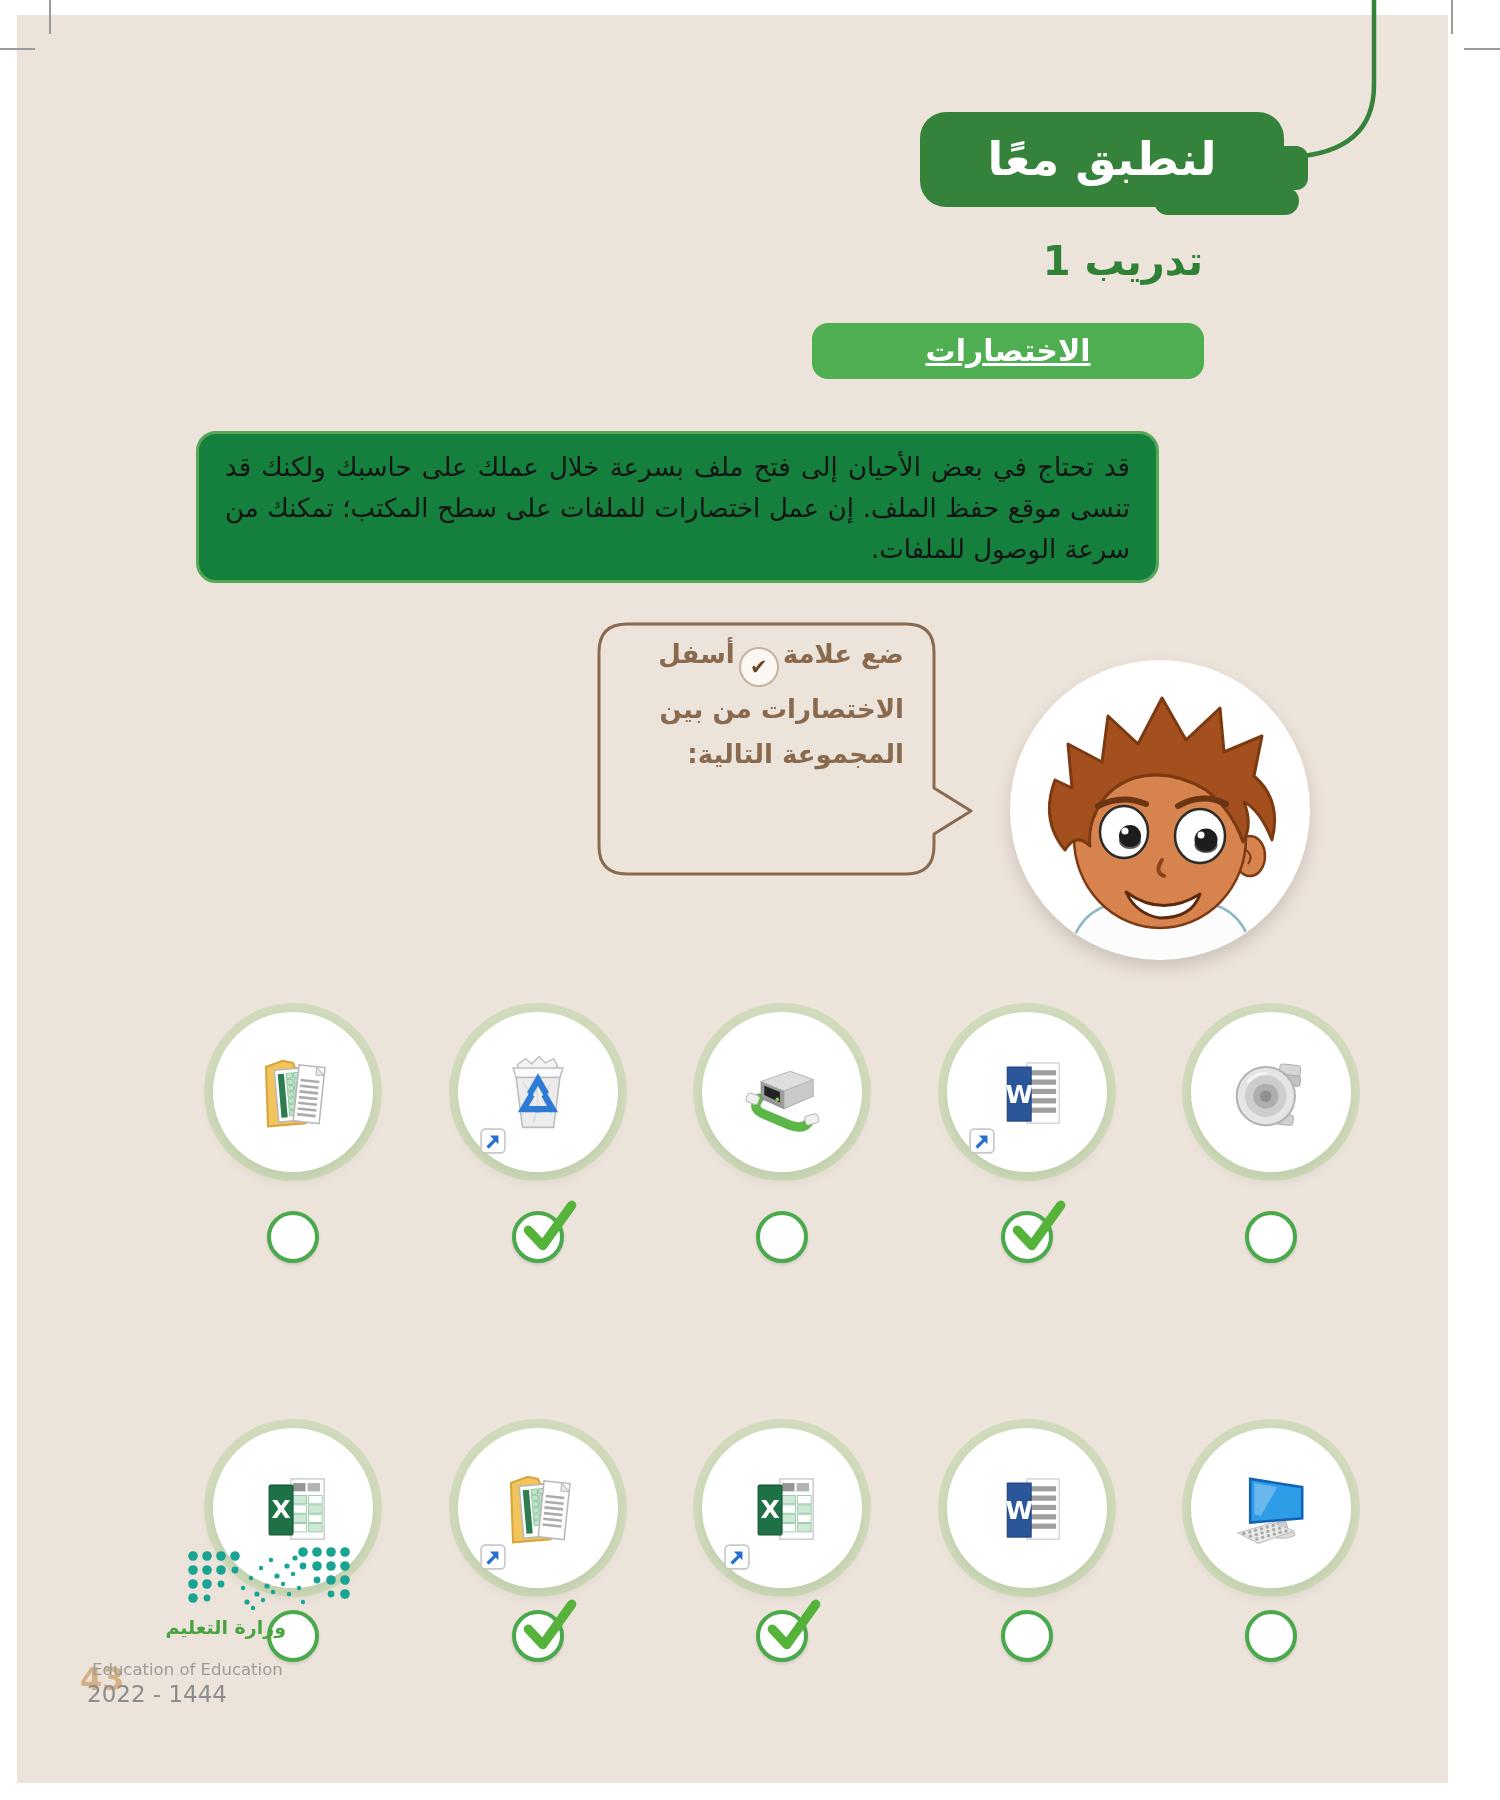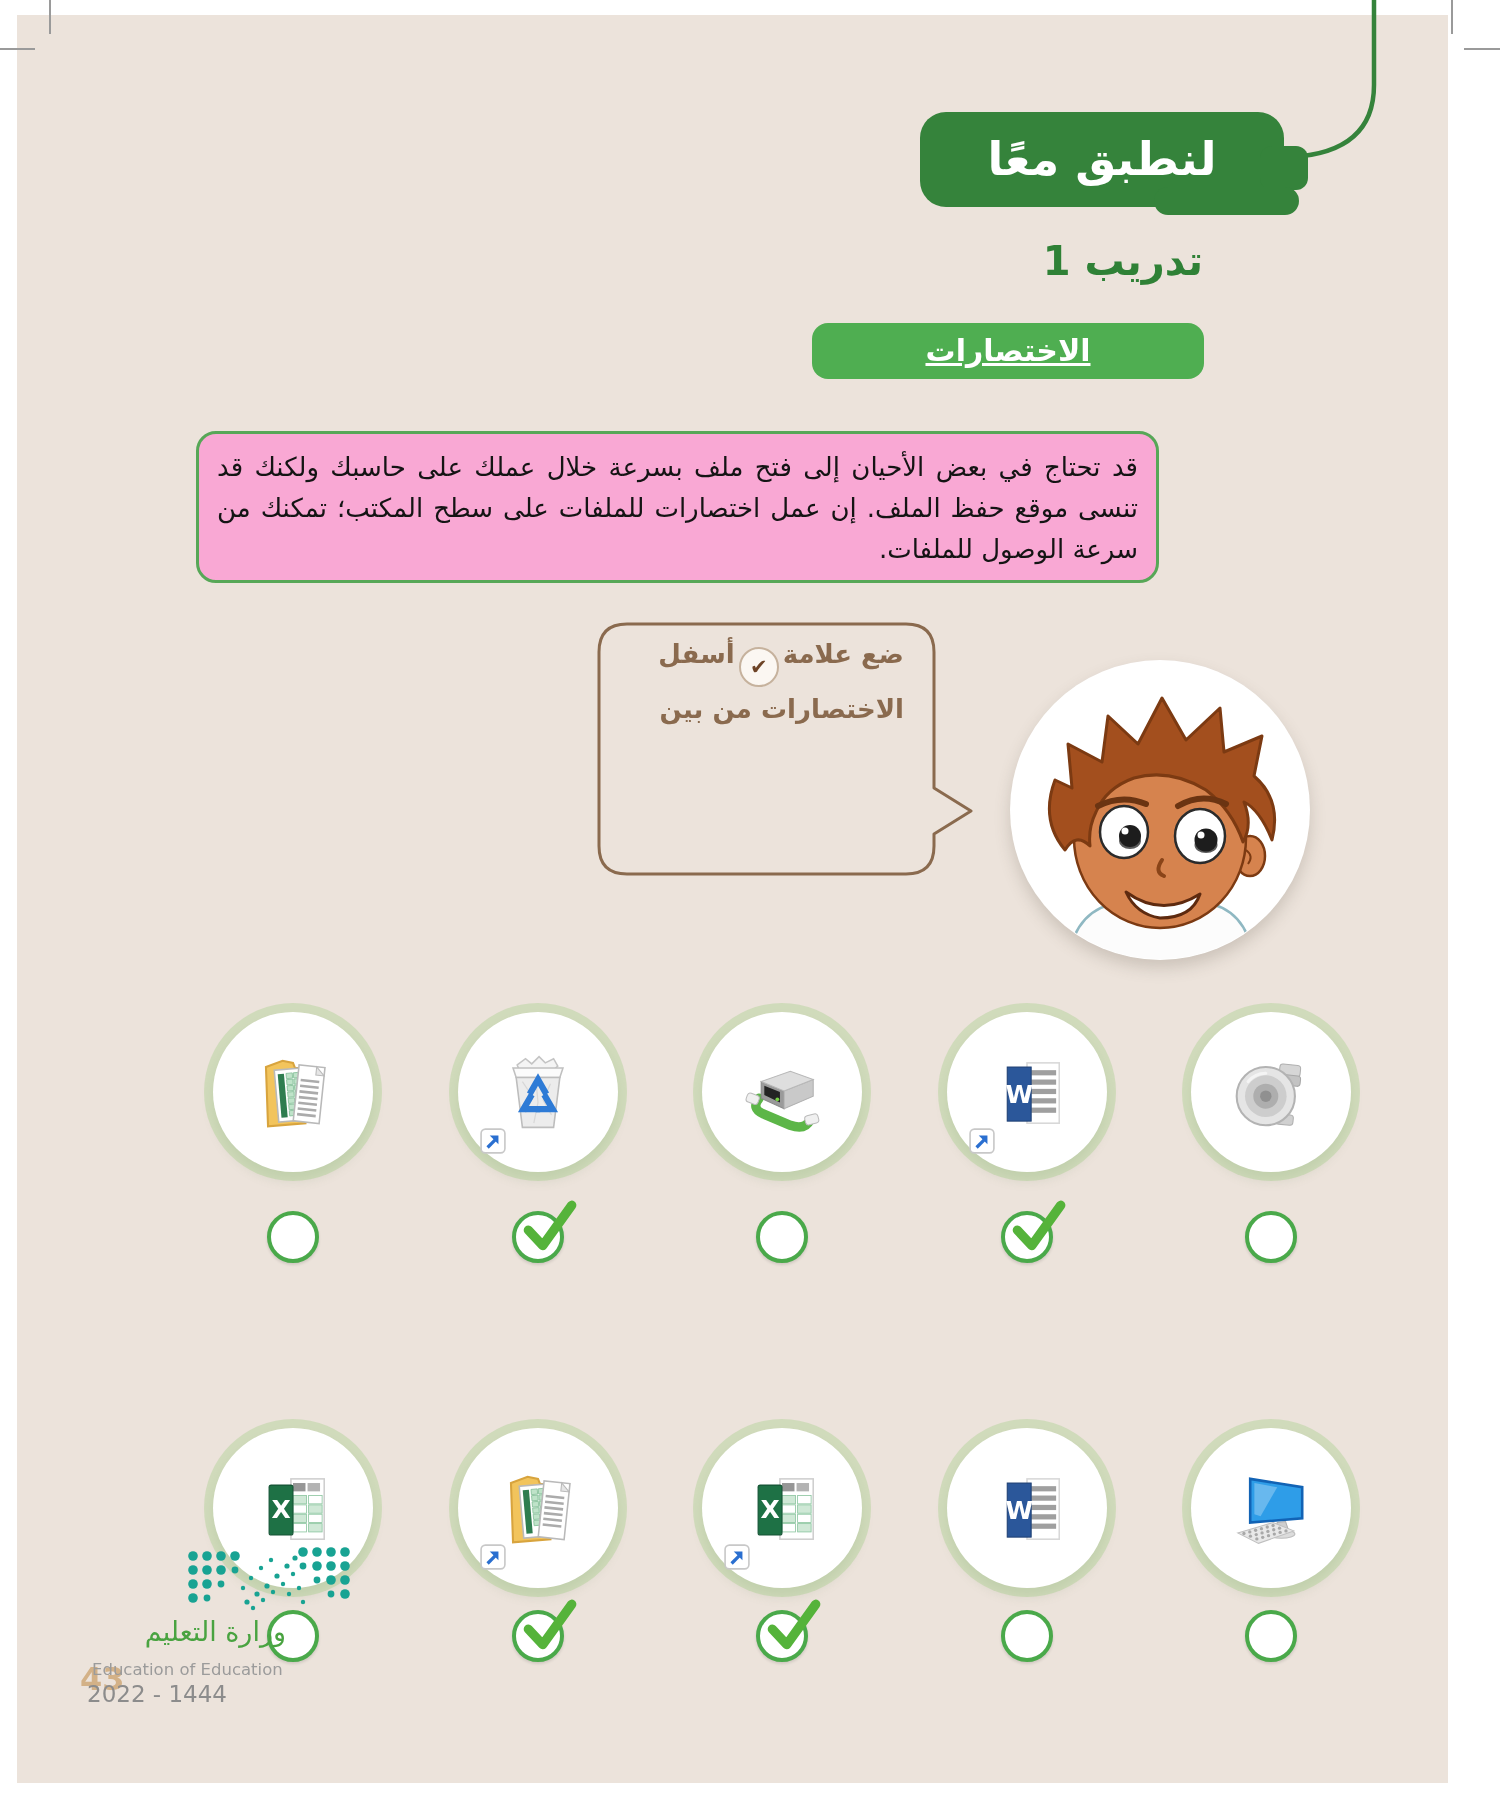--- a/index.html
+++ b/index.html
@@ -22,22 +22,22 @@
          background:#35833b;border-radius:14px;}
   .badge span{position:relative;display:block;line-height:95px;color:#fff;font-size:46px;
          font-weight:700;z-index:1;}
 
   .exercise{position:absolute;left:900px;top:238px;width:303px;direction:ltr;text-align:right;
          color:#2f8136;font-size:40px;font-weight:700;}
 
   .pill{position:absolute;left:812px;top:323px;width:392px;height:56px;background:#4fae51;
         border-radius:16px;text-align:center;color:#fff;font-size:30px;font-weight:700;line-height:56px;text-decoration:underline;}
 
-  .introbox{position:absolute;left:196px;top:431px;width:963px;height:152px;background:#f9a8d4;
-        border:3px solid #57a757;border-radius:20px;box-sizing:border-box;padding:13px 18px;overflow:hidden;}
+  .introbox{position:absolute;left:196px;top:431px;width:963px;height:152px;background:#15803d;
+        border:3px solid #57a757;border-radius:20px;box-sizing:border-box;padding:13px 26px;overflow:hidden;}
   .introbox p{margin:0;direction:rtl;text-align:justify;font-size:26px;line-height:1.58;color:#141414;font-weight:500;}
 
   .bubble-outline{position:absolute;left:585px;top:612px;width:400px;height:290px;}
   .bubble-text{position:absolute;left:600px;top:632px;width:318px;direction:rtl;text-align:right;
         padding-right:14px;color:#8a6a4e;font-size:26px;font-weight:600;line-height:1.72;box-sizing:border-box;}
   .inline-check{display:inline-flex;width:36px;height:36px;border:2px solid #c6b29d;border-radius:50%;
         align-items:center;justify-content:center;color:#6d4326;font-weight:700;font-size:21px;
         vertical-align:-11px;background:#fbf7f2;margin:0 4px;}
 
   .avatar{position:absolute;left:1010px;top:660px;width:300px;height:300px;border-radius:50%;
@@ -49,21 +49,21 @@
   .opt svg.icon{width:104px;height:104px;}
   .sc-badge{position:absolute;left:22px;bottom:18px;width:26px;height:26px;}
 
   .cb{position:absolute;width:52px;height:52px;border-radius:50%;background:#fff;border:4px solid #4aa94a;
         box-sizing:border-box;box-shadow:0 2px 3px rgba(0,0,0,.12);}
   .cb .tick{position:absolute;left:2px;top:-18px;width:62px;height:62px;display:none;}
   .cb.checked .tick{display:block;}
 
   .logo-dots{position:absolute;left:183px;top:1546px;width:172px;height:72px;}
   .min-ar{position:absolute;left:90px;top:1616px;width:196px;direction:rtl;
-        color:#49a340;font-size:27px;font-weight:400;z-index:3;}
+        color:#49a340;font-size:19px;font-weight:700;z-index:3;}
   .min-en{position:absolute;left:92px;top:1660px;color:#9b9b9b;font-size:16.5px;z-index:3;}
   .min-year{position:absolute;left:87px;top:1681px;color:#8c8c8c;font-size:23px;z-index:3;}
   .pagenum{position:absolute;left:80px;top:1660px;color:#d3b187;font-size:32px;font-weight:700;z-index:2;}
 </style>
 </head>
 <body>
 
 <div class="sheet">
   <div class="page-bg"></div>
 
@@ -91,20 +91,21 @@
   <svg class="bubble-outline" viewBox="0 0 400 290">
     <path d="M 42 12 H 321 Q 349 12 349 40 V 176 L 386 199 L 349 222 V 234 Q 349 262 321 262 H 42 Q 14 262 14 234 V 40 Q 14 12 42 12 Z" fill="none" stroke="#8a6a4e" stroke-width="3" stroke-linejoin="round"></path>
   </svg>
   <div class="bubble-text">
     <div>
       <span>ضع علامة</span><span class="inline-check">
           <span>✔</span>
         </span><span>أسفل</span>
     </div>
     <div>الاختصارات من بين</div>
+    <div>المجموعة التالية:</div>
   </div>
 
   <div class="avatar">
     <svg viewBox="0 0 300 300" width="300" height="300">
       <defs>
           <clipPath id="avc">
             <circle cx="150" cy="150" r="149"></circle>
           </clipPath>
         </defs>
       <g clip-path="url(#avc)">

